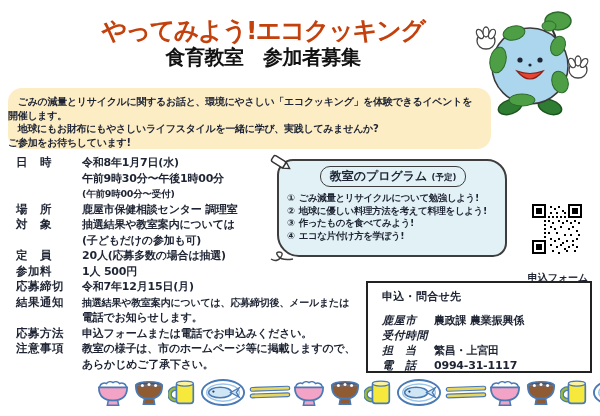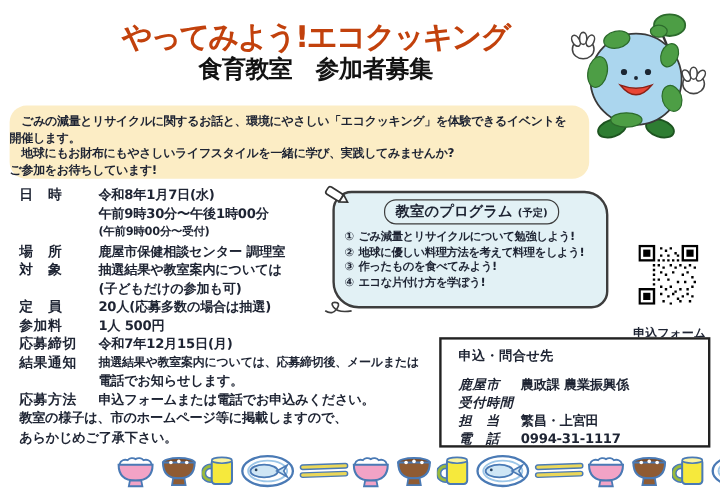--- a/index.html
+++ b/index.html
@@ -167,20 +167,21 @@
         <div>電話でお知らせします。</div>
       </div>
     </div>
     <div class="drow">
       <div class="dlabel">応募方法</div>
       <div class="dval">
           <div>申込フォームまたは電話でお申込みください。</div>
         </div>
     </div>
     <div class="drow">
+      <div class="dlabel">注意事項</div>
       <div class="dval">
         <div>教室の様子は、市のホームページ等に掲載しますので、</div>
         <div>あらかじめご了承下さい。</div>
       </div>
     </div>
   </div>
 
   <div class="program">
     <svg class="pencil" width="26" height="22" viewBox="0 0 26 22">
       <g transform="rotate(32 13 11)">

